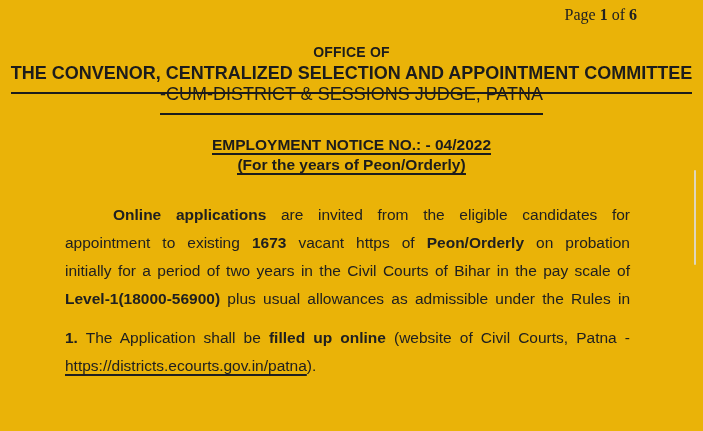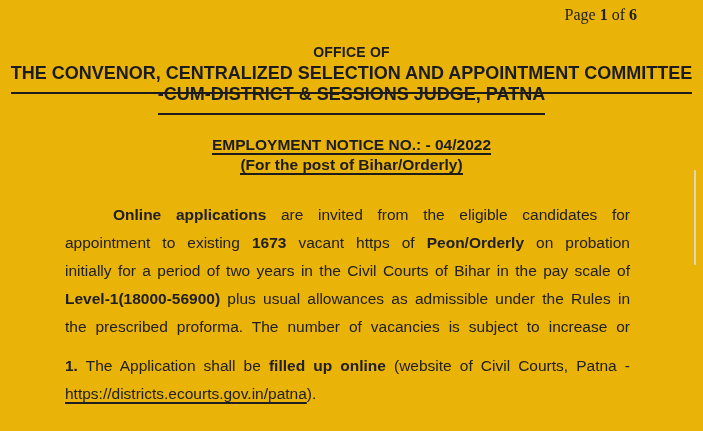--- a/index.html
+++ b/index.html
@@ -15,21 +15,21 @@
   }
   .page-num {
     position:absolute; top:6px; right:66px;
     font-family:"Liberation Serif", serif;
     font-size:16px; line-height:18px; color:#222;
   }
   .page-num .b { font-weight:700; }
   .header { padding-top:42px; text-align:center; }
   .h1 { font-size:14px; font-weight:700; line-height:20px; letter-spacing:.2px; }
   .h2 { font-size:18px; font-weight:700; line-height:21px; margin-top:1px; white-space:nowrap; }
-  .h3 { font-size:18px; font-weight:700; line-height:21px;border-radius:9px; }
+  .h3 { font-size:18px; font-weight:400; line-height:21px;border-radius:9px; }
   .h2 > span, .h3 > span { border-bottom:2.5px solid #1c1c1c; padding-bottom:9px; }
   .notice { margin-top:30px; text-align:center; }
   .notice-title, .notice-subtitle { font-size:15.5px; font-weight:700; line-height:20px; }
   .notice-title > span, .notice-subtitle > span { border-bottom:2px solid #1c1c1c; }
   .para {
     margin-left:65px; margin-right:73px;
     font-size:15.5px; line-height:28px; color:#202020;
   }
   .para-1 { margin-top:26px; }
   .para-2 { margin-top:11px; }
@@ -58,30 +58,29 @@
     <div class="h3">
       <span>-CUM-DISTRICT &amp; SESSIONS JUDGE, PATNA</span>
     </div>
   </div>
 
   <div class="notice">
     <div class="notice-title">
       <span>EMPLOYMENT NOTICE NO.: - 04/2022</span>
     </div>
     <div class="notice-subtitle">
-      <span>(For the post of Bihar/Orderly)</span>
+      <span>(For the years of Peon/Orderly)</span>
     </div>
   </div>
 
   <div class="para para-1">
       <div class="line j" style="text-indent: 48px;"><span class="b">Online applications</span><span> are invited from the eligible candidates for</span></div>
       <div class="line j"><span>appointment to existing </span><span class="b">1673</span><span> vacant https of </span><span class="b">Peon/Orderly</span><span> on probation</span></div>
       <div class="line j"><span>initially for a period of two years in the Civil Courts of Bihar in the pay scale of</span></div>
       <div class="line j"><span class="b">Level-1(18000-56900)</span><span> plus usual allowances as admissible under the Rules in</span></div>
-      <div class="line j"><span>the prescribed proforma. The number of vacancies is subject to increase or</span></div>
     </div>
 
   <div class="para para-2">
       <div class="line j"><span class="b">1.</span><span> The Application shall be </span><span class="b">filled up online</span><span> (website of Civil Courts, Patna -</span></div>
       <div class="line"><span class="u">https://districts.ecourts.gov.in/patna</span><span>).</span></div>
     </div>
 
   <div class="scan-artifact"></div>
 
 </div>

